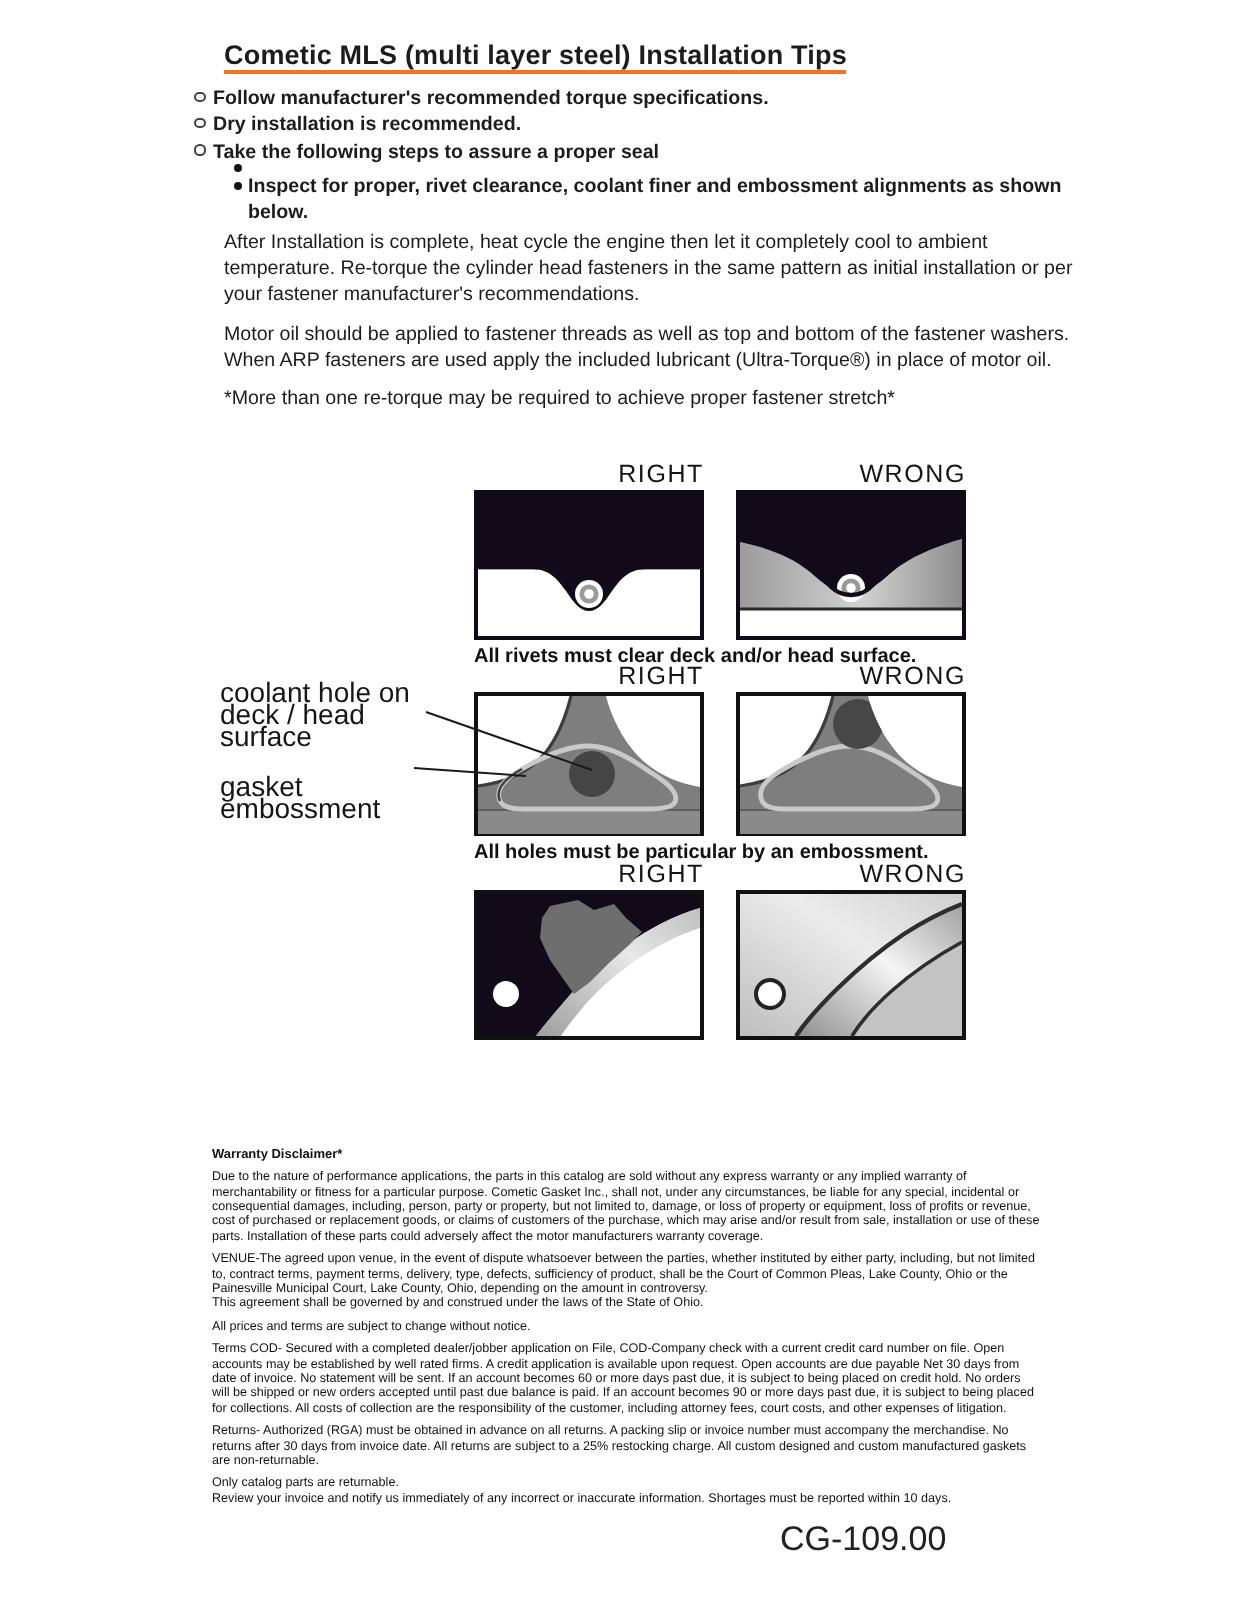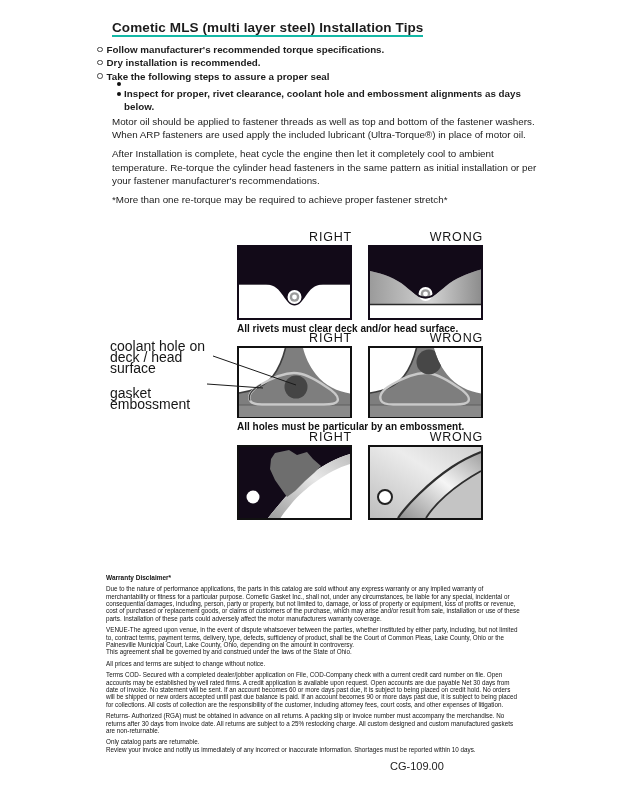--- a/index.html
+++ b/index.html
@@ -2,21 +2,21 @@
 <html><head>
 <meta charset="utf-8">
 <style>
   html,body{margin:0;padding:0;background:#ffffff;}
   .page{position:relative;width:618px;height:800px;background:#ffffff;overflow:hidden;
         font-family:"Liberation Sans", sans-serif;color:#1c1c1c;}
 
   
   .intro{position:absolute;left:97px;top:21px;width:440px;}
   .title{margin:0 0 6px 15px;font-size:13.5px;font-weight:bold;display:inline-block;
-         border-bottom:2px solid #14b8a6;padding-bottom:1px;letter-spacing:.1px;}
+         border-bottom:2px solid #f97316;padding-bottom:1px;letter-spacing:.1px;}
   .intro{font-size:9.8px;line-height:13.2px;}
   ul.tips{list-style:none;margin:0;padding:0;font-weight:bold;}
   ul.tips li{display:flex;align-items:baseline;}
   .b1{flex:0 0 auto;width:3.5px;height:3.5px;border:1px solid #444;border-radius:50%;
       margin-right:4px;position:relative;top:-1px;}
   .sub{margin-left:20px;}
   .b2{flex:0 0 auto;width:4px;height:4px;background:#111;border-radius:50%;
       margin-right:3px;position:relative;top:-1px;}
 
   
@@ -44,21 +44,21 @@
   .hole-labels .lab{white-space:pre-line;}
   .hole-labels .lab+.lab{margin-top:14px;}
   .leaders{position:absolute;left:110px;top:335px;z-index:3;pointer-events:none;}
 
   
   .disclaimer{position:absolute;left:106px;top:574px;width:414px;color:#131313;
               font-size:6.3px;line-height:7.35px;}
   .disclaimer h3{margin:0 0 4px 0;font-size:6.5px;font-weight:bold;}
   .disclaimer p{margin:0 0 4.2px 0;white-space:pre-line;}
 
-  .doc-code{position:absolute;left:390px;top:760px;font-size:11px;color:#222;}
+  .doc-code{position:absolute;left:390px;top:760px;font-size:17px;color:#222;}
 </style>
 </head>
 <body>
 
 <div class="page">
 
   <div class="intro">
     <h1 class="title">Cometic MLS (multi layer steel) Installation Tips</h1>
     <ul class="tips">
       <li>
@@ -71,28 +71,28 @@
         </li>
       <li>
           <span class="b1"></span>
           <span>Take the following steps to assure a proper seal</span>
         </li>
       <li class="sub">
           <span class="b2"></span>
         </li>
       <li class="sub">
           <span class="b2"></span>
-          <span>Inspect for proper, rivet clearance, coolant hole and embossment alignments as days below.</span>
+          <span>Inspect for proper, rivet clearance, coolant finer and embossment alignments as shown below.</span>
         </li>
     </ul>
   </div>
 
   <div class="diesel">
+    <p>After Installation is complete, heat cycle the engine then let it completely cool to ambient temperature. Re-torque the cylinder head fasteners in the same pattern as initial installation or per your fastener manufacturer's recommendations.</p>
     <p>Motor oil should be applied to fastener threads as well as top and bottom of the fastener washers. When ARP fasteners are used apply the included lubricant (Ultra-Torque®) in place of motor oil.</p>
-    <p>After Installation is complete, heat cycle the engine then let it completely cool to ambient temperature. Re-torque the cylinder head fasteners in the same pattern as initial installation or per your fastener manufacturer's recommendations.</p>
     <p>*More than one re-torque may be required to achieve proper fastener stretch*</p>
   </div>
 
   <div class="diag d-rivets">
     <div class="pl">
       <span>RIGHT</span>
       <span>WRONG</span>
     </div>
     <div class="panels">
       <svg width="115" height="75" viewBox="0 0 115 75">

